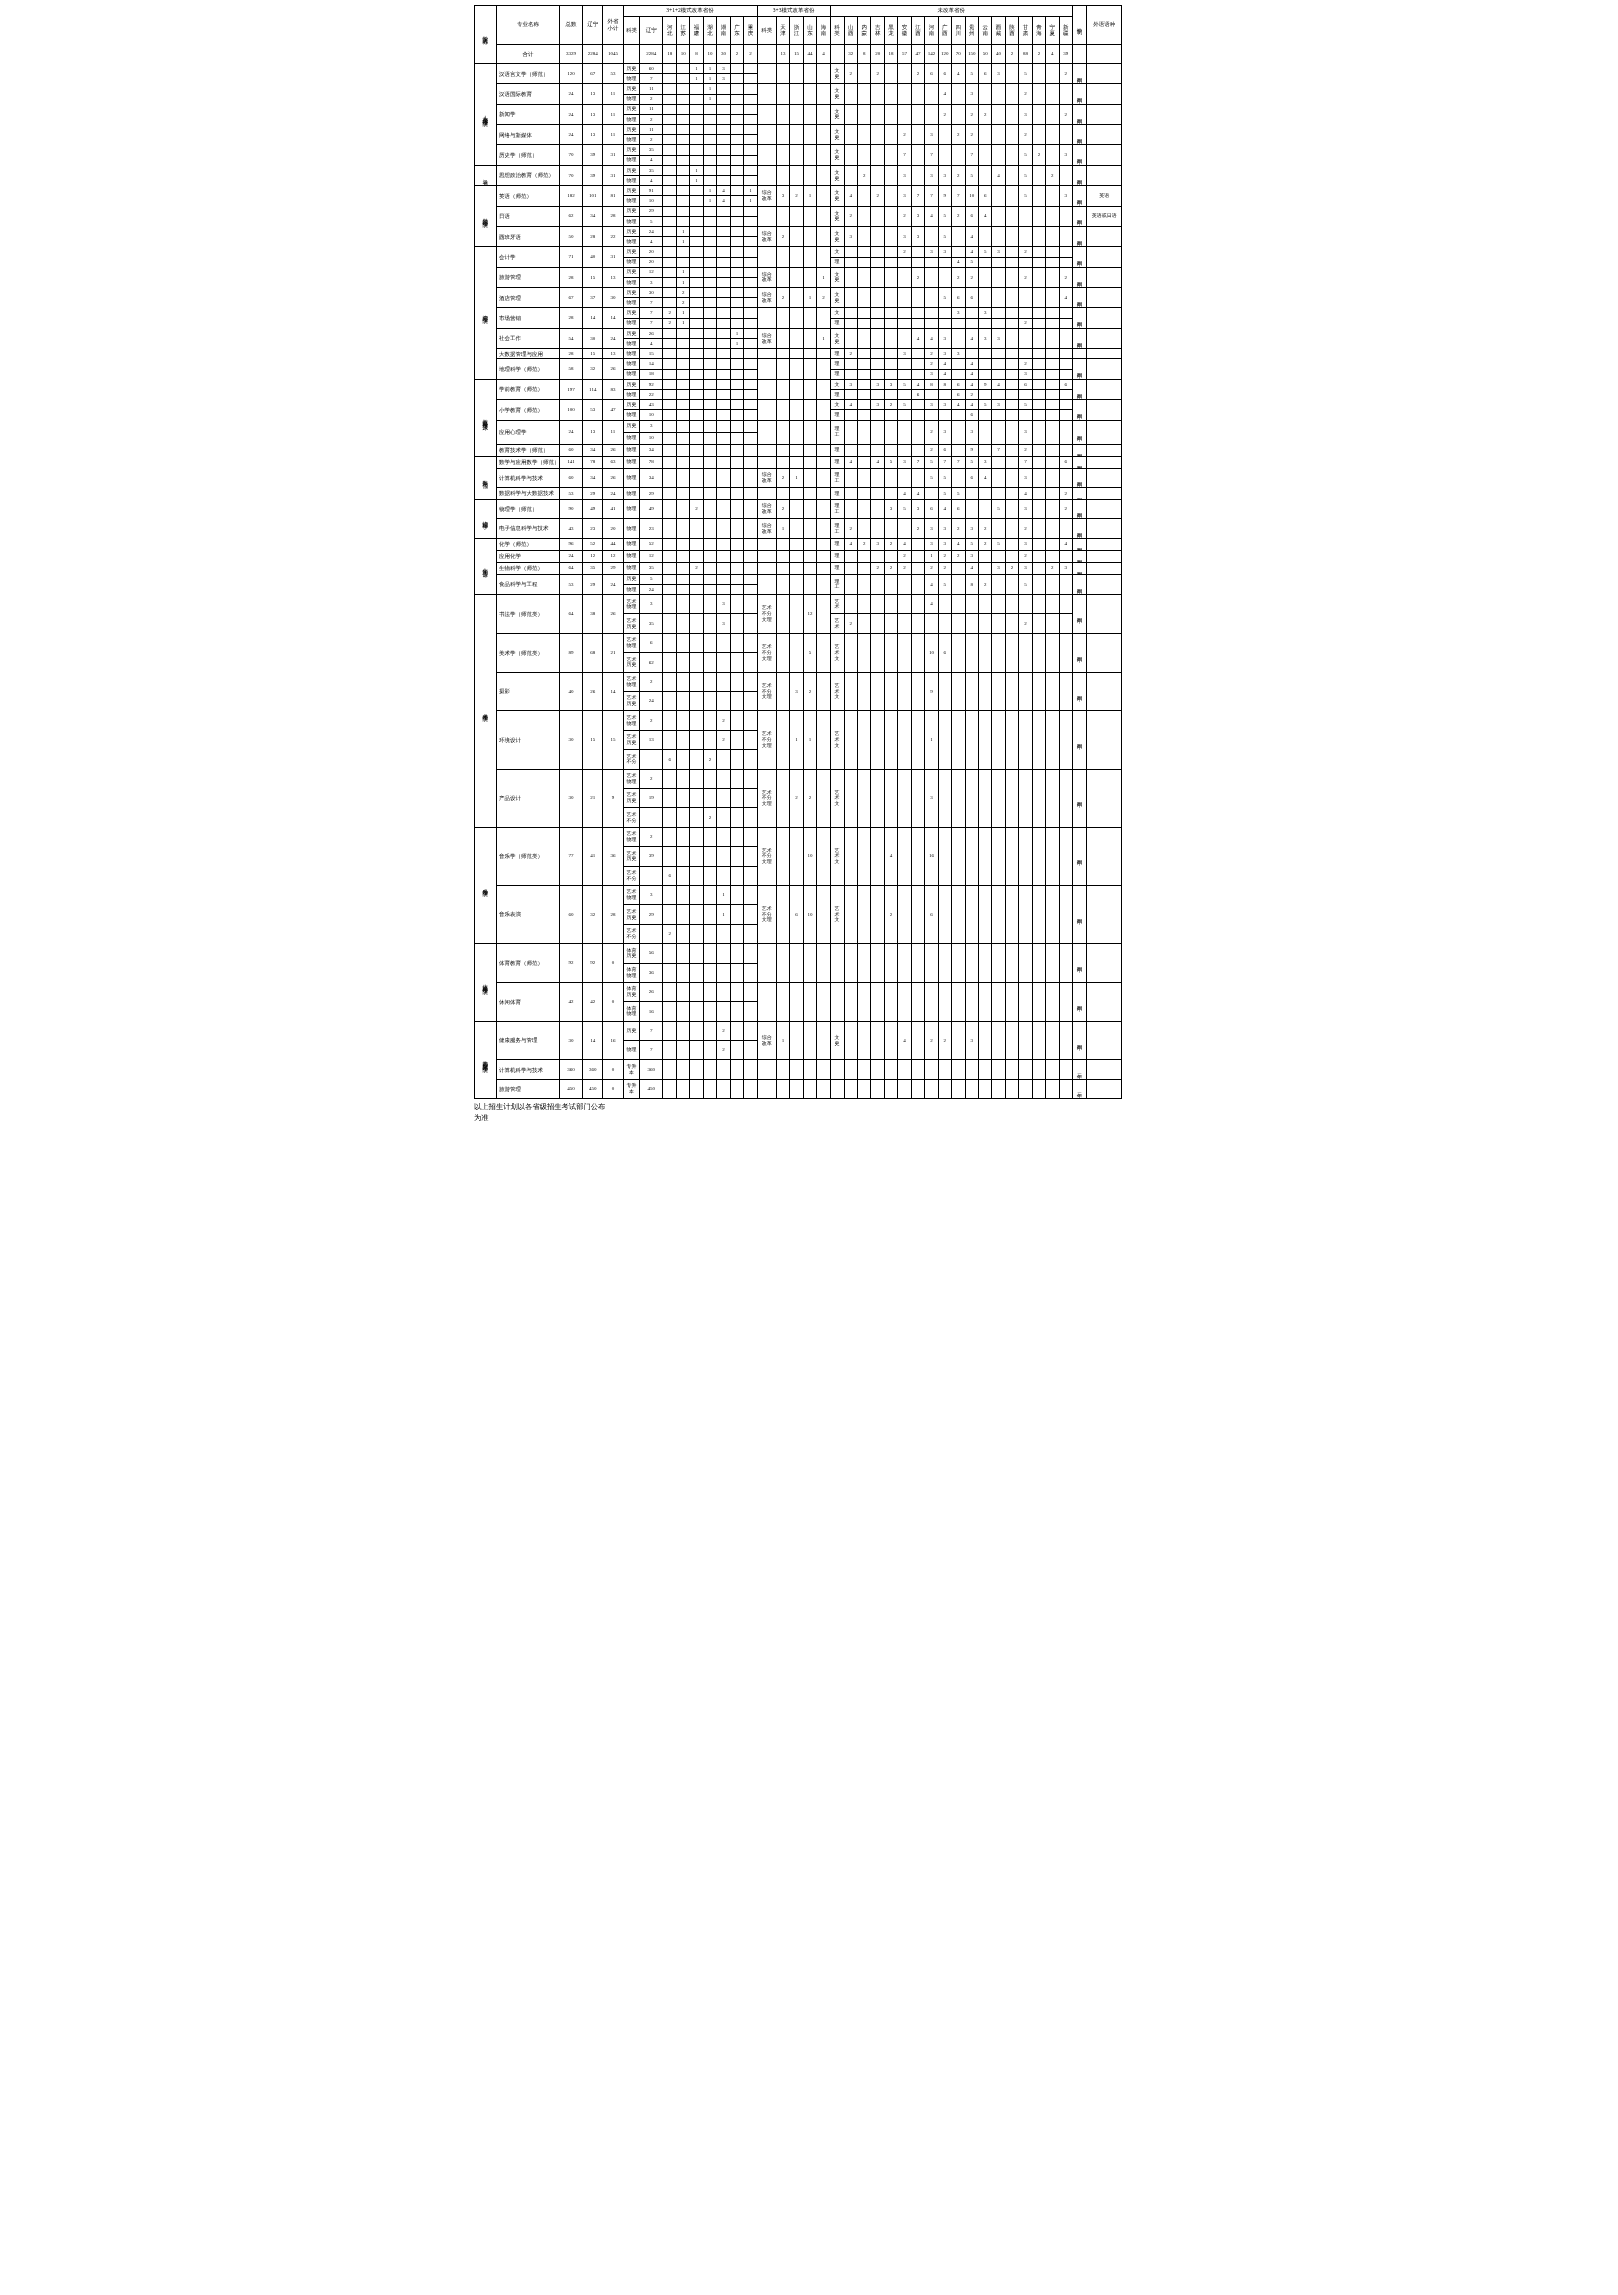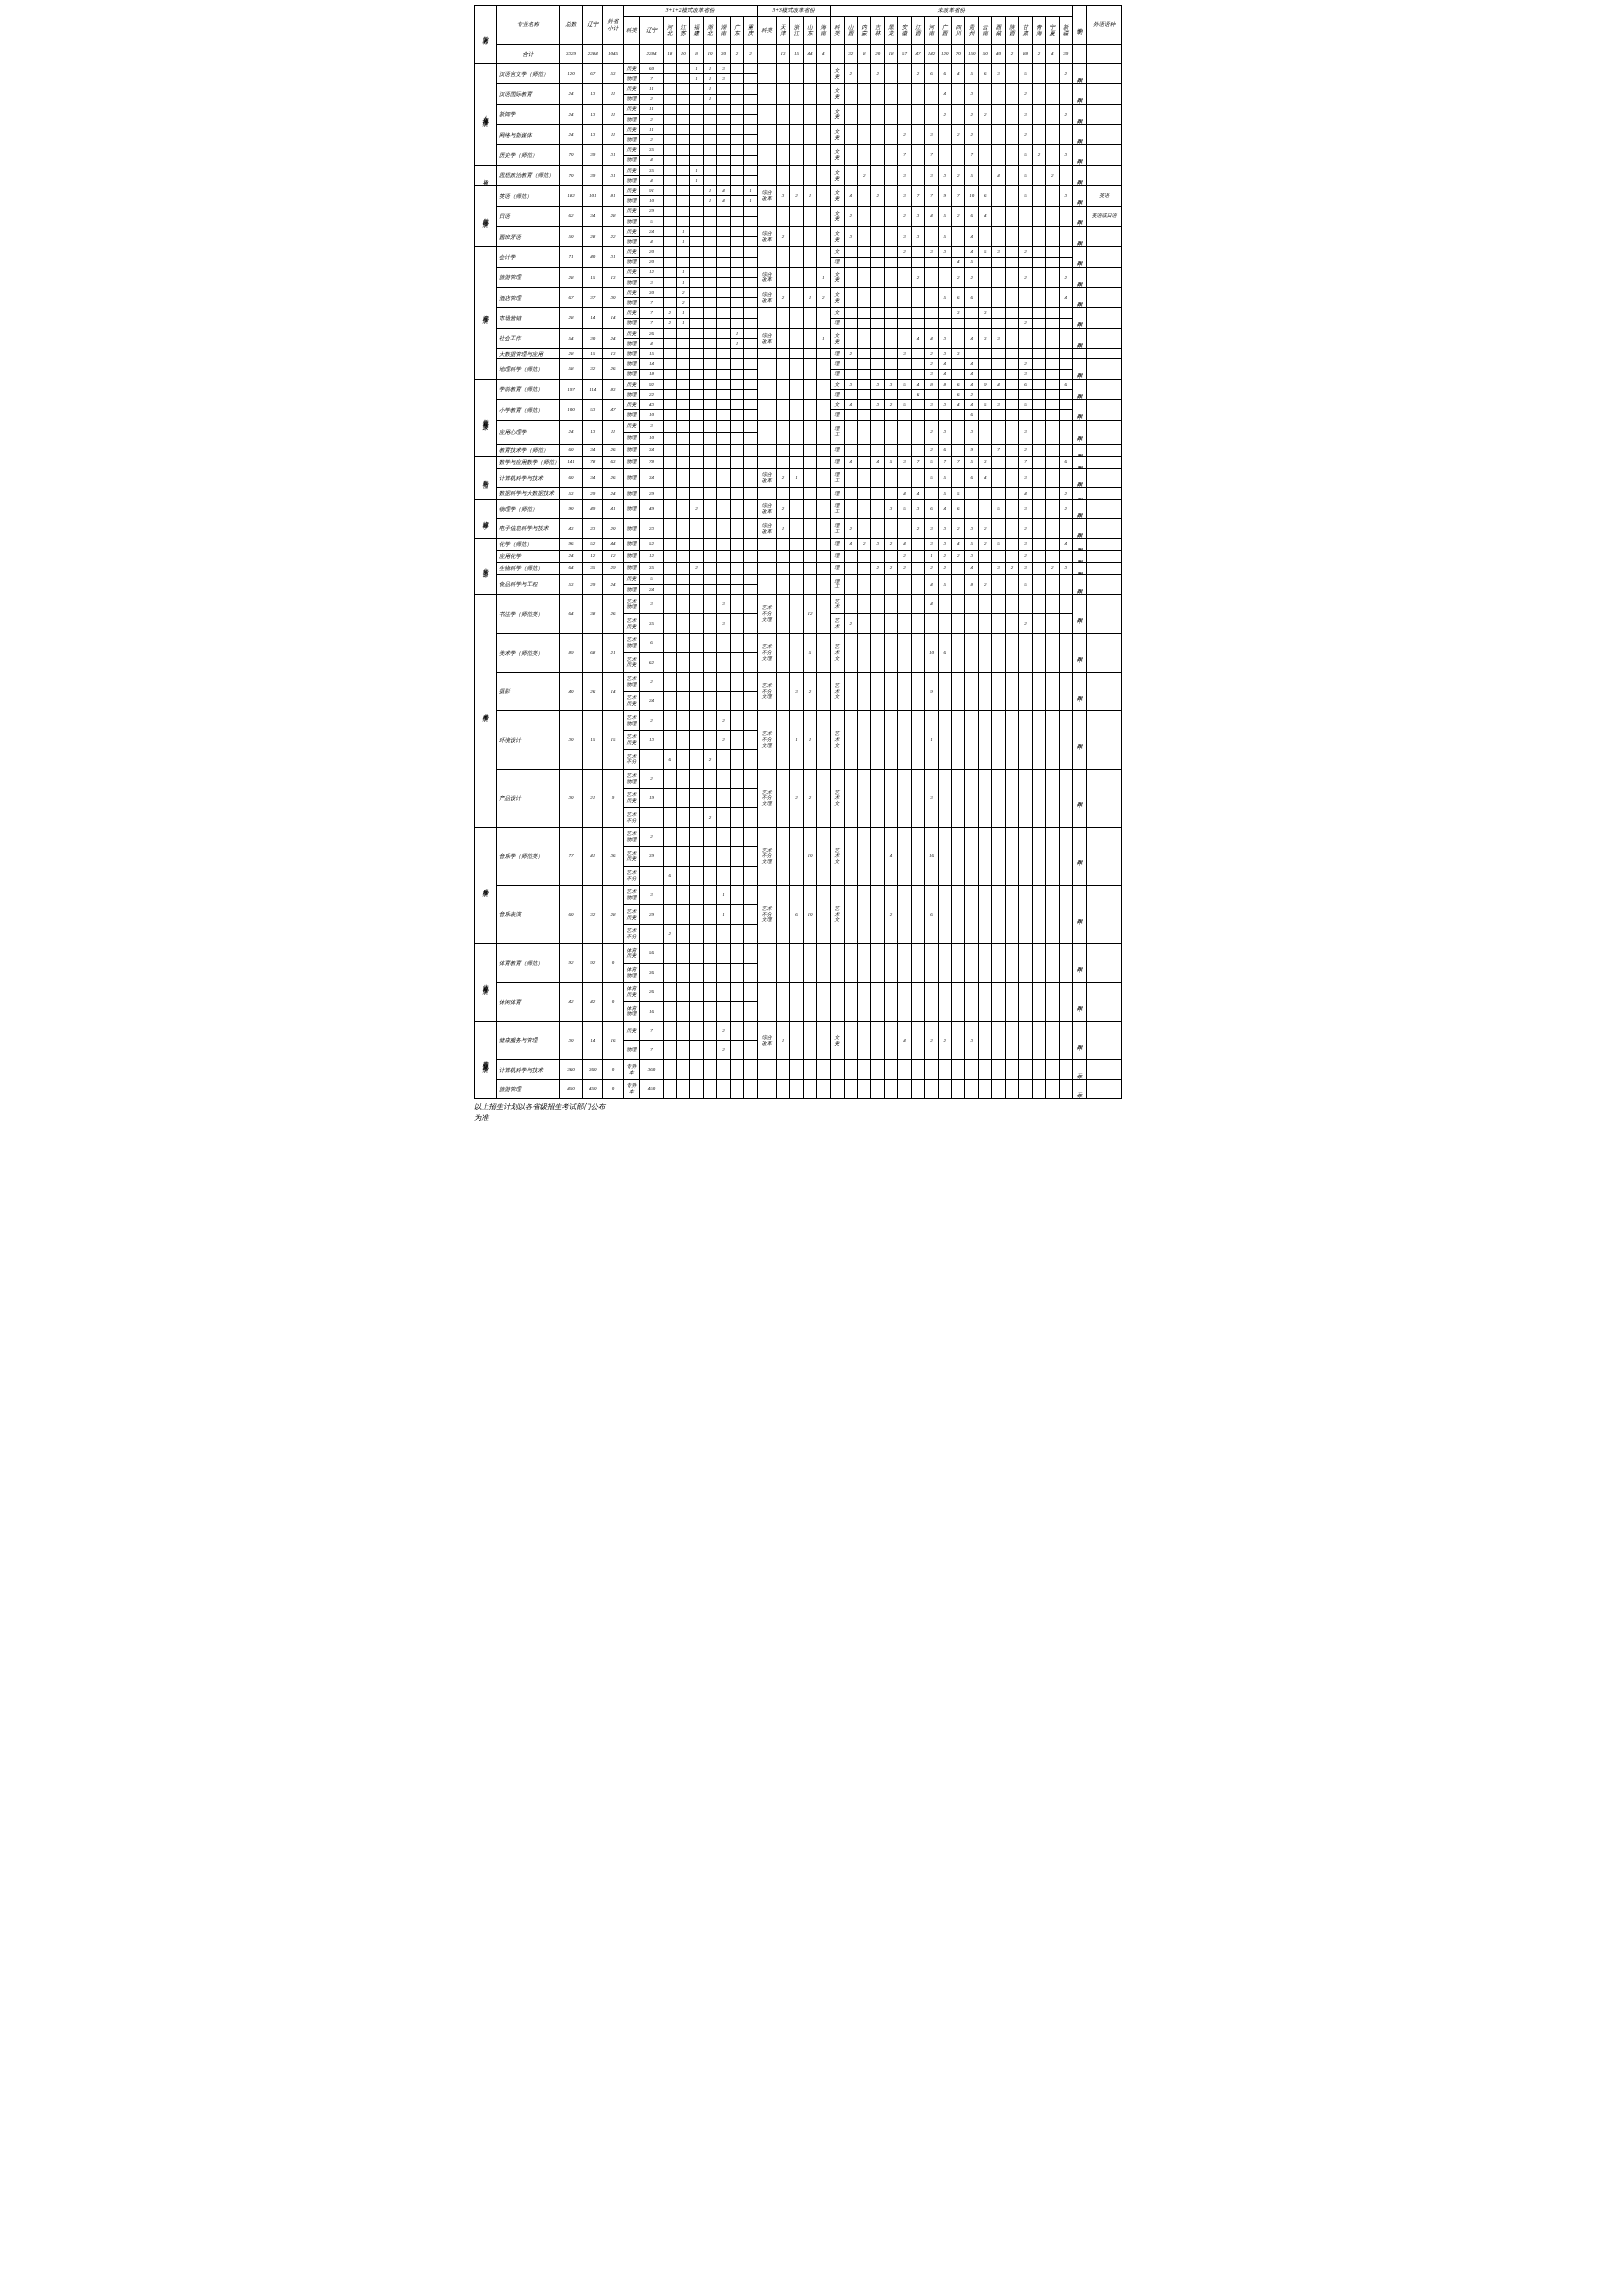--- a/index.html
+++ b/index.html
@@ -1,17 +1,17 @@
 <!DOCTYPE html>
 <html style="font-size:7.3px"><head>
 <meta charset="utf-8">
 <style>
   html,body{margin:0;padding:0;background:#fff;color:#000;
     font-family:"Liberation Serif","DejaVu Serif",serif;}
-  .page{width:670px;margin:0 auto;padding:4.6px 3.7px 13.8px 3.7px;font-style:italic;}
+  .page{width:670px;margin:0 auto;padding:4.6px 3.7px 13.8px 3.7px;}
   table{border-collapse:collapse;table-layout:fixed;width:648px;}
   td,th{border:0.5px solid #000;padding:0;text-align:center;vertical-align:middle;
     font-size:5px;line-height:1.15;overflow:hidden;white-space:pre-line;
     font-weight:normal;}
   .name{font-size:5.5px;text-align:left;padding-left:1.8px;white-space:nowrap;}
   .v{writing-mode:vertical-rl;text-orientation:upright;letter-spacing:0.9px;
      margin:0 auto;font-size:5.5px;}
   .hd{font-size:5.5px;}
   .gl{border-left:0.9px solid #000;}
   .ms td{border-top:0.9px solid #000;}

